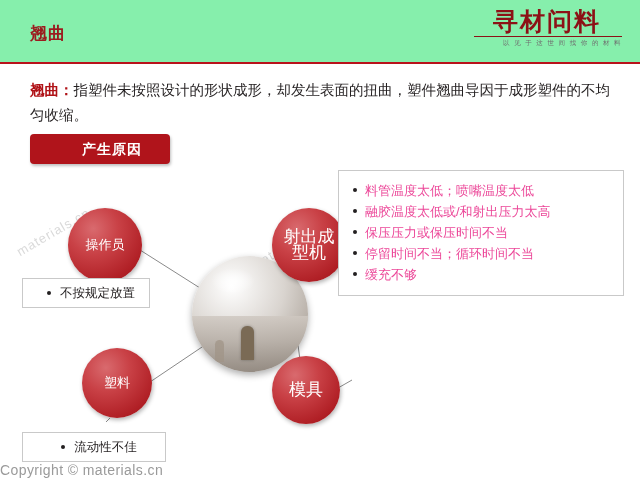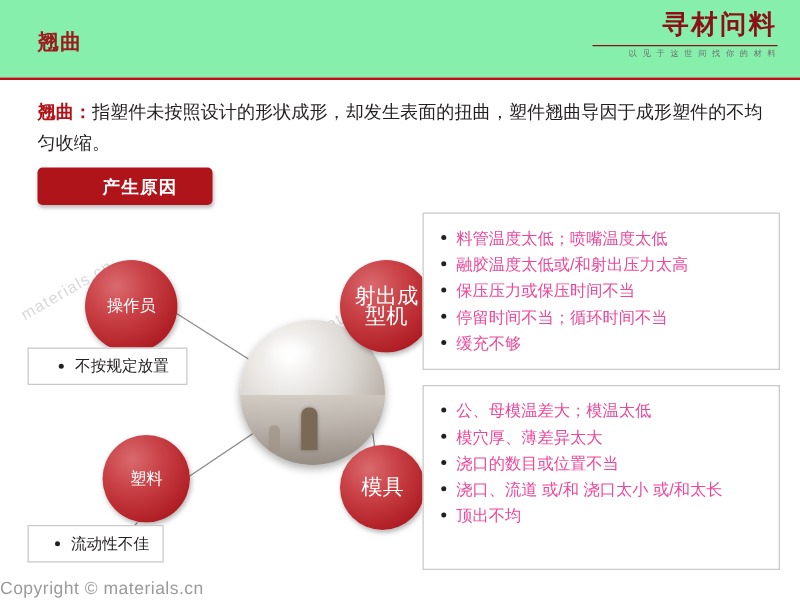--- a/index.html
+++ b/index.html
@@ -25,23 +25,24 @@
   }
   .header-rule{
     position:absolute;left:0;top:62px;width:640px;height:2px;
     background:#b9121b;
   }
   .logo{
     position:absolute;right:18px;top:10px;width:150px;height:46px;
     text-align:right;
   }
   .logo-main{
-    font-size:21px;font-weight:bold;color:#8c1116;letter-spacing:2px;
-    font-family:Liberation Mono, monospace;
+    font-size:25px;font-weight:bold;color:#8c1116;letter-spacing:2px;
+    font-family:Liberation Serif, serif;
     line-height:24px;
+    text-align:center;
   }
   .logo-rule{
     width:148px;height:1px;background:#8c1116;margin:2px 0 2px auto;
   }
   .logo-sub{
     font-size:6.5px;color:#6f6f6f;letter-spacing:1.4px;
   }
 
   
   .def{
@@ -126,21 +127,21 @@
     display:flex;align-items:center;
     padding-left:10px;
     box-sizing:border-box;
     justify-content:center;
   }
   .lbox .bullet{
     display:inline-block;width:4px;height:4px;border-radius:50%;
     background:#231f20;margin-right:9px;flex:0 0 auto;
   }
   .lbox1{left:22px;top:278px;width:128px;height:30px;}
-  .lbox2{left:22px;top:420px;width:109px;height:30px;}
+  .lbox2{left:22px;top:432px;width:144px;height:30px;}
 
   
   .rbox{
     position:absolute;border:1px solid #c9c9c9;background:#ffffff;
     box-sizing:border-box;padding:9px 10px 9px 12px;
   }
   .rbox1{left:338px;top:170px;width:286px;height:126px;}
   .rbox2{left:338px;top:308px;width:286px;height:148px;}
   .rbox li{
     list-style:none;
@@ -231,25 +232,16 @@
 
   <div class="rbox rbox1">
     <ul>
       <li>料管温度太低；喷嘴温度太低</li>
       <li>融胶温度太低或/和射出压力太高</li>
       <li>保压压力或保压时间不当</li>
       <li>停留时间不当；循环时间不当</li>
       <li>缓充不够</li>
     </ul>
   </div>
-  <div class="rbox rbox2">
-    <ul>
-      <li>公、母模温差大；模温太低</li>
-      <li>模穴厚、薄差异太大</li>
-      <li>浇口的数目或位置不当</li>
-      <li>浇口、流道 或/和 浇口太小 或/和太长</li>
-      <li>顶出不均</li>
-    </ul>
-  </div>
 
   <div class="footer">Copyright © materials.cn</div>
 
 </div>
 
 </body></html>

